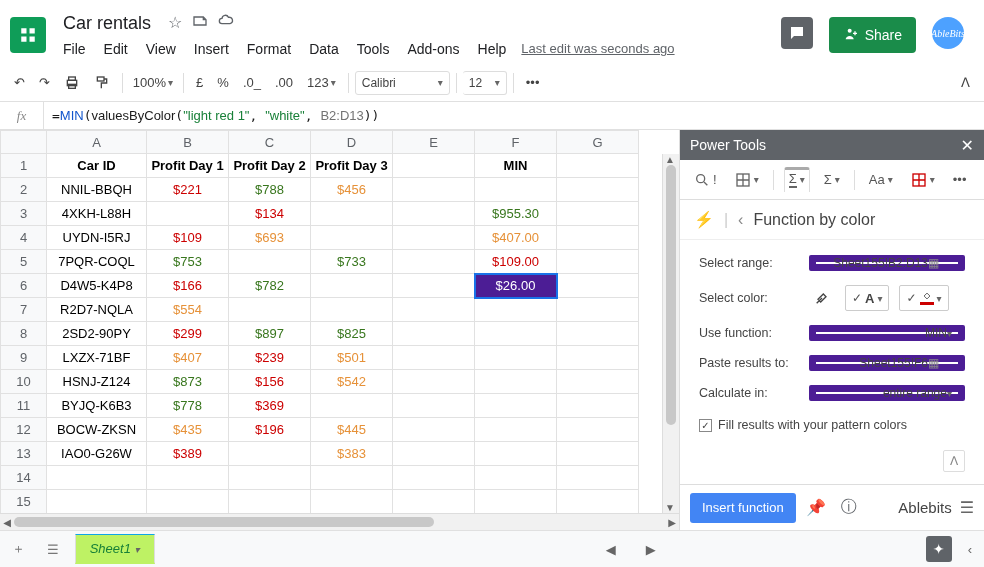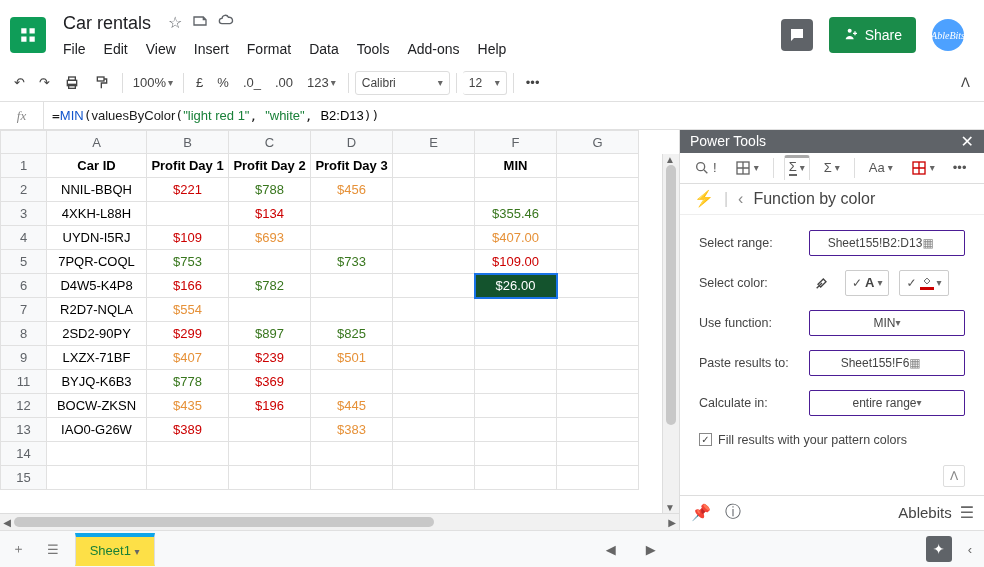--- a/index.html
+++ b/index.html
@@ -10,41 +10,41 @@
   .logo { width: 36px; height: 36px; background:#0f9d58; border-radius:4px; display:flex; align-items:center; justify-content:center; }
   .logo svg { width:18px; height:18px; }
   .title-block { margin-left: 8px; flex:1; }
   .doc-title-row { display:flex; align-items:center; gap:10px; }
   .doc-title { font-size: 18px; color:#202124; padding:1px 6px; border:1px solid transparent; border-radius:3px; }
   .title-icons { color:#5f6368; display:flex; gap:10px; }
   .title-icons svg { width:16px; height:16px; }
   .menu-bar { display:flex; gap:4px; margin-top:2px; align-items:center; font-size:14px; color:#202124; }
   .menu-item { padding:3px 7px; border-radius:3px; cursor:pointer; }
   .last-edit { color:#5f6368; text-decoration: underline; margin-left:4px; font-size:13px; }
-  .right-controls { display:flex; align-items:center; gap:16px; padding-right:12px; }
+  .right-controls { display:flex; align-items:flex-start; gap:16px; padding-right:12px; }
   .comment-btn { width:32px; height:32px; border-radius:4px; background:#5f6368; display:flex; align-items:center; justify-content:center; }
   .comment-btn svg { width:18px; height:18px; }
   .share-btn { background:#1a8c4a; color:#fff; height:36px; display:flex; align-items:center; gap:6px; padding:0 14px; border-radius:4px; font-size:14px; cursor:pointer; }
   .share-btn svg { width:16px; height:16px; }
   .avatar { width:32px; height:32px; border-radius:50%; background:#4da1ff; color:#fff; display:flex; align-items:center; justify-content:center; font-size:10px; font-style:italic; font-family:Georgia,serif; }
 
   .toolbar { height:38px; border-bottom:1px solid #e0e0e0; display:flex; align-items:center; padding:0 8px; gap:2px; font-size:13px; color:#444; position:relative; }
   .tb-btn { padding:4px 6px; border-radius:3px; cursor:pointer; display:flex; align-items:center; gap:2px; }
   .tb-sep { width:1px; height:20px; background:#ddd; margin:0 4px; }
   .tb-caret { font-size:10px; color:#666; }
   .tb-zoom { padding:0 4px;justify-content:center; }
   .font-select { width:95px; border:1px solid #ddd; height:24px; border-radius:3px; display:flex; align-items:center; padding:0 6px; font-size:12px; justify-content:space-between; background:#fff; }
   .size-select { width:44px; border-left:0; }
 
   .formula-bar { height:28px; border-bottom:1px solid #e0e0e0; display:flex; align-items:center; font-size:13px; }
   .fx-label { width:44px; color:#888; font-style:italic; text-align:center; border-right:1px solid #e0e0e0; padding:6px 0; font-family:Georgia,serif; }
   .formula-input { flex:1; padding:0 8px; font-family: Consolas, monospace; color:#1a1a1a; }
   .fmla-kw { color:#1155cc; }
   .fmla-str { color:#188038; }
-  .fmla-range { color:#000000; }
+  .fmla-range { color:#737373; }
 
   .main { display:flex; height:401px; border-bottom:1px solid #e0e0e0; }
 
   .sheet-area { width:679px; display:flex; flex-direction:column; position:relative; }
   .grid-wrap { overflow:hidden; flex:1; position:relative; background:#fff; }
   table.grid { border-collapse: collapse; table-layout:fixed; }
   table.grid th, table.grid td { border:1px solid #e1e1e1; font-size:13px; }
   table.grid th { background:#f8f9fa; color:#5f6368; font-weight:normal; text-align:center; }
   table.grid td { text-align:center; background:#fff; }
   tr.hdrow th { height:23px; }
@@ -54,21 +54,21 @@
   td.carid { color:#000; }
   td.green-fill { background:#6aa84f; color:#fff; }
   td.red-fill { background:#e06666; color:#fff; }
   td.txt-green { color:#38761d; }
   td.txt-red { color:#cc0000; }
   td.txt-orange { color:#e69138; }
   td.txt-min-green { color:#38761d; }
   td.txt-min-orange { color:#e69138; }
   td.txt-min-red { color:#cc0000; }
   td.active-cell { outline:2px solid #1a73e8; outline-offset:-1px; }
-  td.active-cell.red-fill { background:#14532d; }
+  td.active-cell.red-fill { background:#4c1d95; }
 
   .h-scroll { height:17px; background:#f1f1f1; display:flex; align-items:center; border-top:1px solid #ddd; }
   .track { flex:1; position:relative; height:10px; }
   .thumb-h { position:absolute; left:0; width:420px; height:10px; background:#c8c8c8; border-radius:5px; }
   .scroll-arrow { width:14px; display:flex; align-items:center; justify-content:center; color:#666; font-size:10px; }
 
   .v-scroll { position:absolute; right:0; top:24px; bottom:17px; width:17px; background:#f1f1f1; border-left:1px solid #ddd; display:flex; flex-direction:column; }
   .v-track { flex:1; position:relative; }
   .thumb-v { position:absolute; top:0; height:260px; width:10px; left:3px; background:#c8c8c8; border-radius:5px; }
 
@@ -77,40 +77,40 @@
   .close-x { cursor:pointer; font-size:16px; }
   .pt-tabs { height:40px; border-bottom:1px solid #ddd; display:flex; align-items:center; gap:10px; padding:0 10px; color:#555; font-size:13px; }
   .pt-tab { padding:4px 4px; display:flex; align-items:center; gap:3px; cursor:pointer; }
   .pt-tab.active-tab { border-top:3px solid #aaa; border-left:1px solid #ddd; border-right:1px solid #ddd; border-radius:3px 3px 0 0; padding-top:1px; }
   .pt-subhdr { height:40px; display:flex; align-items:center; gap:10px; padding:0 14px; border-bottom:1px solid #eee; font-size:16px; color:#444; }
   .bolt { color:#888; }
   .back-caret { color:#888; font-size:16px; }
   .form-body { flex:1; padding:8px 19px; font-size:13px; color:#444; display: flex; flex-direction: column;}
   .form-row { display:flex; align-items:center; gap:10px; margin:7px 0; }
   .form-label { width:100px; flex:none; font-size:12.5px; }
-  .form-input { flex:1; height:26px; border:1px solid #4c1d95; border-radius:2px; padding:0 6px; font-size:12px; display:flex; align-items:center; justify-content:center; background:#fff; }
+  .form-input { flex:1; height:16px; border:7px solid #4c1d95; border-radius:2px; padding:0 6px; font-size:12px; display:flex; align-items:center; justify-content:flex-end; background:#fff; }
   .grid-icon-btn { width:24px; color:#888; cursor:pointer; }
   .select-color-controls { display:flex; align-items:center; gap:10px; }
   .picker-btn { width:26px; height:26px; display:flex; align-items:center; justify-content:center; cursor:pointer; }
   .checkbox-btn { display:flex; align-items:center; gap:3px; border:1px solid #ccc; padding:2px 6px; height:26px; border-radius:2px; cursor:pointer; }
   .check { font-size:12px; color:#555; }
   .swatch-red { width:14px; height:3px; background:#cc0000; }
   .chk-row { display:flex; align-items:center; gap:6px; font-size:12.5px; margin-top:10px; }
   .chk { width:13px; height:13px; border:1px solid #888; display:flex; align-items:center; justify-content:center; font-size:10px; }
   .collapse-caret { margin-left:auto; color:#888; width:22px; height:22px; border:1px solid #ddd; border-radius:2px; display:flex; align-items:center; justify-content:center; cursor:pointer; font-size:12px; margin-top: 18px;}
   .sidebar-footer { height:46px; border-top:1px solid #ddd; display:flex; align-items:center; gap:10px; padding:0 10px; }
   .insert-btn { background:#4285f4; color:#fff; border:none; height:30px; padding:0 12px; border-radius:3px; font-size:13px; cursor:pointer; }
   .pin, .link { width:22px; color:#5f6368; cursor:pointer; text-align:center;}
   .ablebits-brand { margin-left:auto; font-size:15px; color:#444; display:flex; align-items:center; gap:8px; }
   .burger { font-size:16px; color:#666; cursor:pointer; }
 
   .sheet-tabs { height:36px; display:flex; align-items:center; padding:0 6px; gap:10px; font-size:13px; color:#666; background: #f8f9fa;}
   .tab-ctrl { padding:6px; cursor:pointer; color:#777; }
   .sheet-tab { padding:6px 14px; border-radius:0; color:#188038; border-bottom: 2px solid transparent;}
-  .sheet-tab.active { border-top:4px solid #0ea5e9; border-left:1px solid #ddd; border-right:1px solid #ddd; color:#188038; font-weight:500; background:#fde047;}
+  .sheet-tab.active { border-top:1px solid #0ea5e9; border-left:1px solid #ddd; border-right:1px solid #ddd; color:#188038; font-weight:500; background:#bef264;font-style:italic;}
   .tab-spacer { flex:1; }
   .tab-nav-arrow { padding:6px 10px; color:#666; cursor:pointer; }
   .explore-btn { width:26px; height:26px; background:#5f6368; border-radius:3px; display:flex; align-items:center; justify-content:center; color:#fff; font-size:14px; }
   .expand-btn { padding:6px; color:#666; cursor:pointer; }
 </style>
 </head>
 <body>
 
 <div class="title-bar">
   <div class="logo-wrap">
@@ -140,20 +140,21 @@
     <div class="menu-bar" id="menu-bar">
         <span class="menu-item">File</span>
         <span class="menu-item">Edit</span>
         <span class="menu-item">View</span>
         <span class="menu-item">Insert</span>
         <span class="menu-item">Format</span>
         <span class="menu-item">Data</span>
         <span class="menu-item">Tools</span>
         <span class="menu-item">Add-ons</span>
         <span class="menu-item">Help</span>
+        <span class="last-edit">Last edit was seconds ago</span>
       </div>
   </div>
   <div class="right-controls">
     <div class="comment-btn">
         <svg viewBox="0 0 24 24" fill="#fff">
           <path d="M4 4h16v12H8l-4 4z"></path>
         </svg>
       </div>
     <div class="share-btn">
       <span><svg viewBox="0 0 24 24" fill="#fff">
@@ -249,21 +250,21 @@
               <td class="green-fill">$922.00</td>
               <td></td>
             </tr>
             <tr>
               <th class="rowhdr">3</th>
               <td class="carid">4XKH-L88H</td>
               <td class="green-fill">$992</td>
               <td class="txt-red">$134</td>
               <td class="green-fill">$993</td>
               <td></td>
-              <td class="txt-min-green">$355.46</td>
+              <td class="txt-min-green">$955.30</td>
               <td></td>
             </tr>
             <tr>
               <th class="rowhdr">4</th>
               <td class="carid">UYDN-I5RJ</td>
               <td class="txt-red">$109</td>
               <td class="txt-orange">$693</td>
               <td class="green-fill">$978</td>
               <td></td>
               <td class="txt-min-orange">$407.00</td>
@@ -308,20 +309,30 @@
               <td></td>
               <td class=""></td>
               <td></td>
             </tr>
             <tr>
               <th class="rowhdr">9</th>
               <td class="carid">LXZX-71BF</td>
               <td class="txt-orange">$407</td>
               <td class="txt-red">$239</td>
               <td class="txt-orange">$501</td>
+              <td></td>
+              <td class=""></td>
+              <td></td>
+            </tr>
+            <tr>
+              <th class="rowhdr">10</th>
+              <td class="carid">HSNJ-Z124</td>
+              <td class="txt-green">$873</td>
+              <td class="txt-red">$156</td>
+              <td class="txt-orange">$542</td>
               <td></td>
               <td class=""></td>
               <td></td>
             </tr>
             <tr>
               <th class="rowhdr">11</th>
               <td class="carid">BYJQ-K6B3</td>
               <td class="txt-green">$778</td>
               <td class="txt-red">$369</td>
               <td class="red-fill">$26</td>
@@ -482,20 +493,21 @@
             <span class="tb-caret">▾</span>
           </div>
       </div>
       <div class="chk-row">
         <div class="chk">✓</div>
         <span>Fill results with your pattern colors</span>
       </div>
       <div class="collapse-caret">ᐱ</div>
     </div>
     <div class="sidebar-footer">
+      <button class="insert-btn">Insert function</button>
       <span class="pin">📌</span>
       <span class="link">ⓘ</span>
       <div class="ablebits-brand">
         <span>Ablebits</span>
         <span class="burger">☰</span>
       </div>
     </div>
   </div>
 </div>
 

